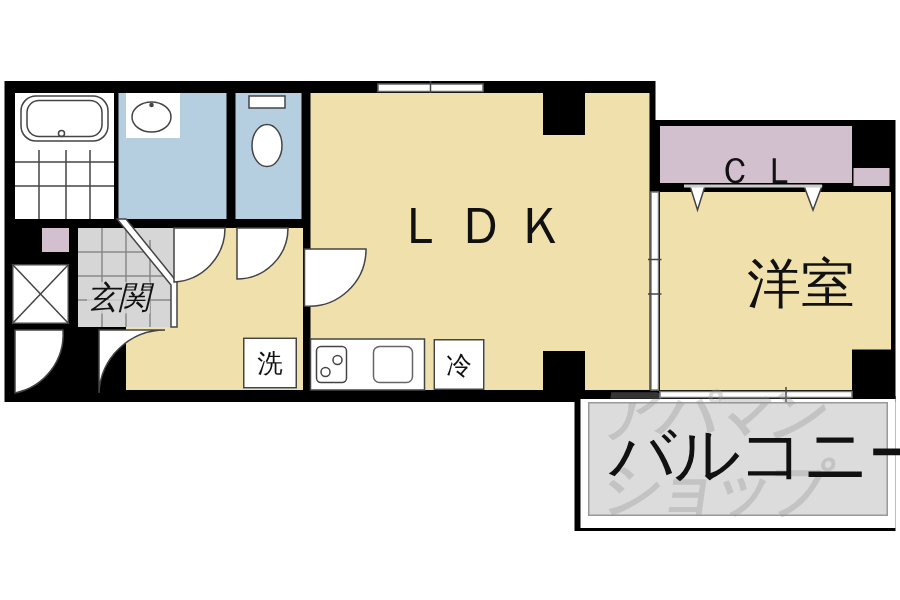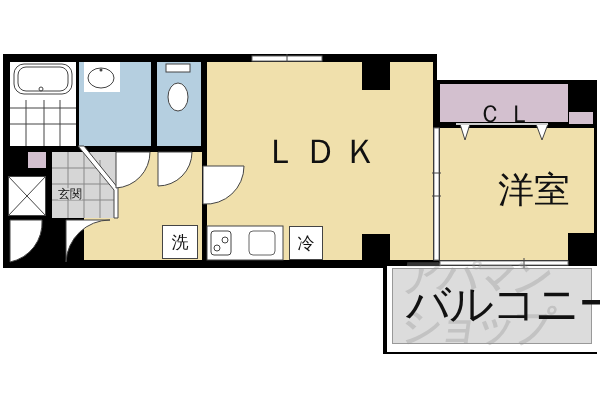--- a/index.html
+++ b/index.html
@@ -119,14 +119,14 @@
 <div class="appl" style="left:289px;top:226px;width:34px;height:34px;">
   <span>冷</span>
 </div>
 
 <div class="lbl" style="left:402px;top:256px;font-size:40px;font-weight:bold;color:rgba(150,150,150,0.35);letter-spacing:-4px;transform:skewX(-8deg);">アパマン</div>
 <div class="lbl" style="left:402px;top:306px;font-size:40px;font-weight:bold;color:rgba(150,150,150,0.35);letter-spacing:-4px;transform:skewX(-8deg);">ショップ</div>
 
 <div class="lbl" style="left:264px;top:134px;font-size:34px;letter-spacing:6px;">ＬＤＫ</div>
 <div class="lbl" style="left:498px;top:172px;font-size:36px;">洋室</div>
 <div class="lbl" style="left:478px;top:90px;font-size:24px;letter-spacing:6px;margin-top:12px;">ＣＬ</div>
-<div class="lbl" style="left:58px;top:188px;font-size:12px;background:rgba(214,214,214,0.8);">玄関</div>
+<div class="lbl" style="left:58px;top:188px;font-size:21px;background:rgba(214,214,214,0.8);font-style:italic;">玄関</div>
 <div class="lbl" style="left:406px;top:285px;font-size:44px;letter-spacing:-2px;font-family:Liberation Mono, monospace;">バルコニー</div>
 
 </body></html>

